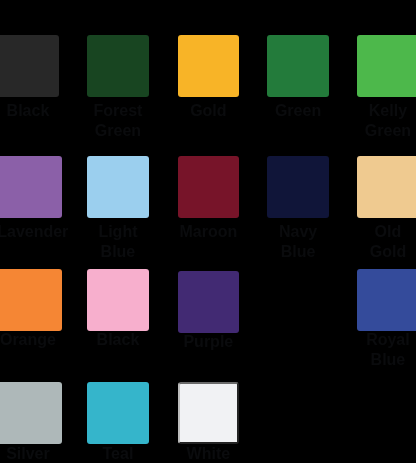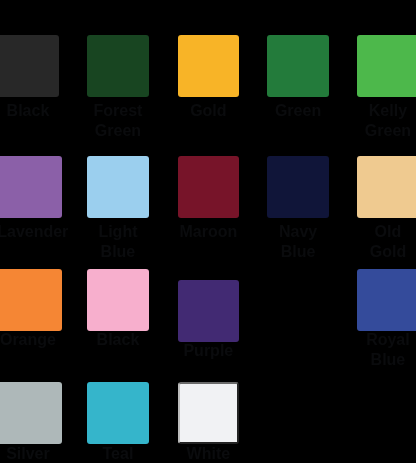--- a/index.html
+++ b/index.html
@@ -58,21 +58,21 @@
       <div class="lab" style="top: 65.7px; color: rgb(10, 11, 13);">Old Gold</div>
     </div>
     <div class="cell" style="left: -2.8px; top: 269.2px;">
       <div class="sw" title="Orange" style="background: rgb(245, 134, 52); width: 64.5px;"></div>
       <div class="lab" style="top: 60.5px; color: rgb(10, 11, 13);">Orange</div>
     </div>
     <div class="cell" style="left: 87.2px; top: 269.2px;">
       <div class="sw" title="Pink" style="background: rgb(247, 175, 205);"></div>
       <div class="lab" style="top: 60.5px; color: rgb(10, 11, 13);">Black</div>
     </div>
-    <div class="cell" style="left: 177.6px; top: 280px;">
+    <div class="cell" style="left: 177.6px; top: 271px;">
       <div class="sw" title="Purple" style="background: rgb(66, 42, 115);"></div>
       <div class="lab" style="top: 60.5px; color: rgb(10, 11, 13);">Purple</div>
     </div>
     <div class="cell" style="left: 357.2px; top: 269.2px;">
       <div class="sw" title="Royal Blue" style="background: rgb(52, 75, 155);"></div>
       <div class="lab" style="top: 60.5px; color: rgb(10, 11, 13);">Royal Blue</div>
     </div>
     <div class="cell" style="left: -2.8px; top: 382.3px;">
       <div class="sw" title="Silver" style="background: rgb(174, 184, 185); width: 64.5px;"></div>
       <div class="lab" style="top: 61.8px; color: rgb(10, 11, 13);">Silver</div>

